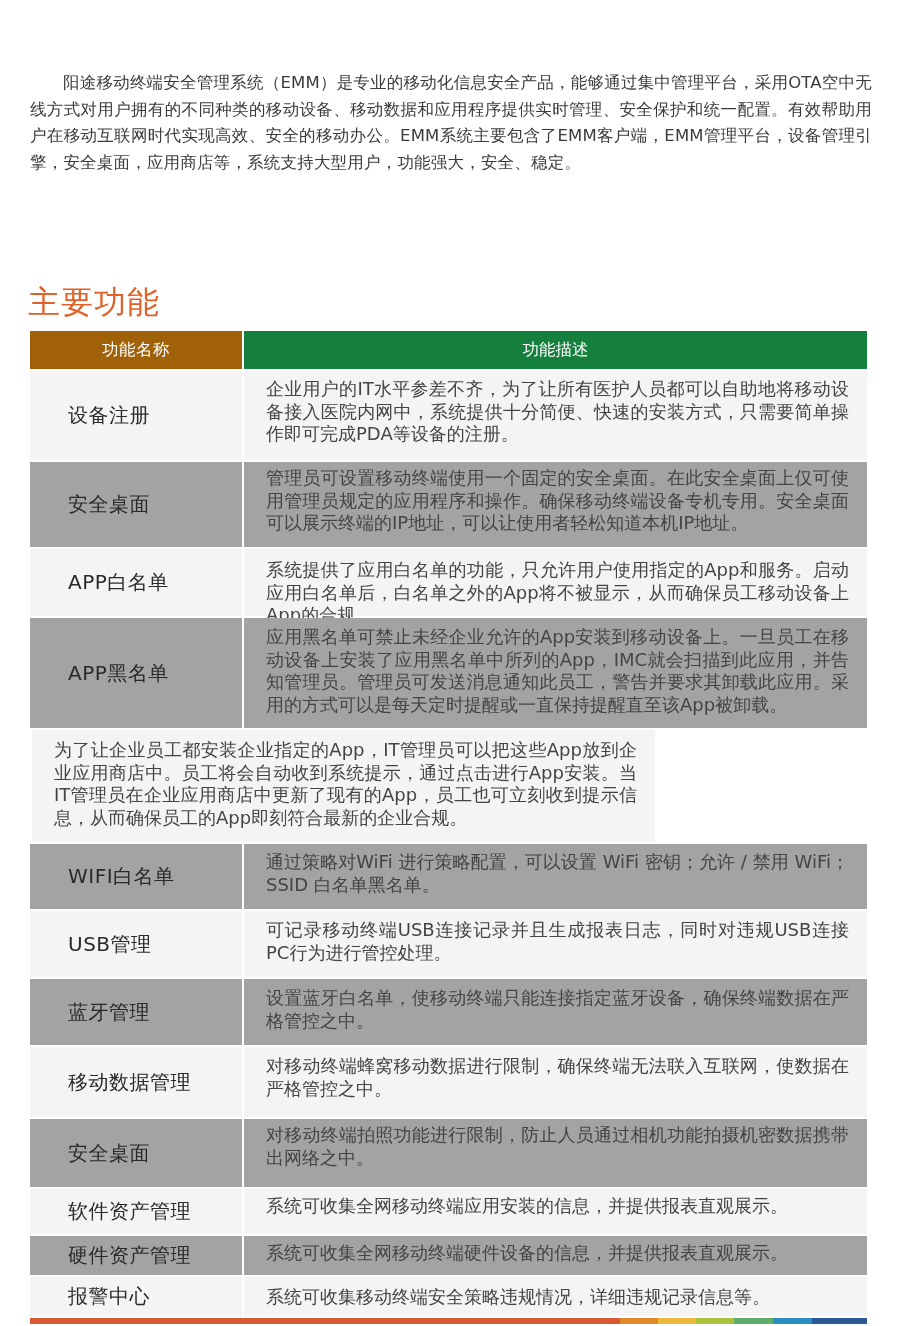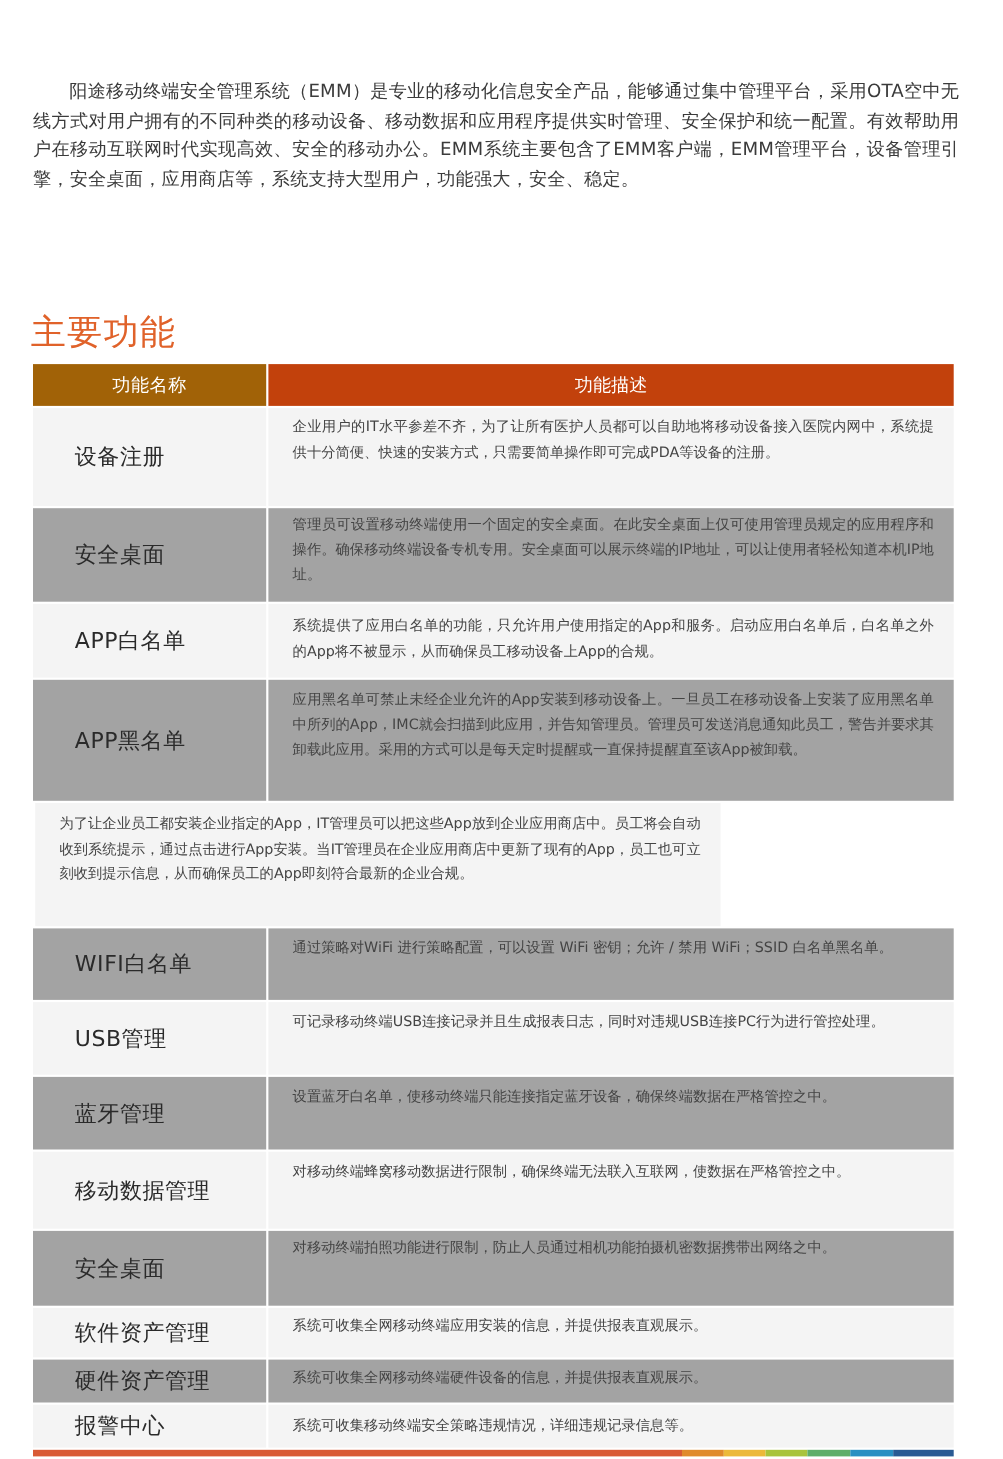--- a/index.html
+++ b/index.html
@@ -15,42 +15,42 @@
   .section-title {
     position: absolute; left: 28px; top: 276px; font-size: 32px; line-height: 52px;
     color: #e0622a; letter-spacing: 1px;
   }
   .table { position: absolute; left: 30px; top: 331px; width: 837px; }
   .row { display: flex; margin-bottom: 2px; }
   .cell-name, .cell-desc { box-sizing: border-box; display: flex; align-items: center; }
   .cell-name { width: 212px; padding-left: 38px; font-size: 20px; color: #2a2a2a; letter-spacing: 0.5px; }
   .cell-desc {
     width: 623px; margin-left: 2px; padding: 0 18px 0 22px;
-    font-size: 13px; line-height: 22.5px; color: #444; text-align: justify; align-items: flex-start;
+    font-size: 18px; line-height: 22.5px; color: #444; text-align: justify; align-items: flex-start;
   }
   .head .cell-name, .head .cell-desc {
     background: #8a8a8a; color: #ffffff; font-size: 16.5px; justify-content: center; padding: 0;
     align-items: center; height: 38px;
   }
   .light .cell-name, .light .cell-desc { background: #f4f4f4; }
   .dark .cell-name, .dark .cell-desc { background: #a3a3a3; }
   .stripe { position: absolute; left: 30px; top: 1318px; width: 837px; height: 6px; display: flex; }
   .stripe span { display: block; height: 100%; }
 </style>
 </head>
 <body>
 
 <div class="intro">阳途移动终端安全管理系统（EMM）是专业的移动化信息安全产品，能够通过集中管理平台，采用OTA空中无线方式对用户拥有的不同种类的移动设备、移动数据和应用程序提供实时管理、安全保护和统一配置。有效帮助用户在移动互联网时代实现高效、安全的移动办公。EMM系统主要包含了EMM客户端，EMM管理平台，设备管理引擎，安全桌面，应用商店等，系统支持大型用户，功能强大，安全、稳定。</div>
 
 <div class="section-title" style="color: rgb(224, 98, 42);">主要功能</div>
 
 <div class="table">
   <div class="row head">
     <div class="cell-name" style="background: #a16207;">功能名称</div>
-    <div class="cell-desc" style="background: #c2410c;">功能描述</div>
+    <div class="cell-desc" style="background: #15803d;">功能描述</div>
   </div>
 
   <div class="row light" style="height:89px">
     <div class="cell-name">设备注册</div>
     <div class="cell-desc" style="padding-top:7px">企业用户的IT水平参差不齐，为了让所有医护人员都可以自助地将移动设备接入医院内网中，系统提供十分简便、快速的安装方式，只需要简单操作即可完成PDA等设备的注册。</div>
   </div>
   <div class="row dark" style="height:85px">
     <div class="cell-name">安全桌面</div>
     <div class="cell-desc" style="padding-top:5px">管理员可设置移动终端使用一个固定的安全桌面。在此安全桌面上仅可使用管理员规定的应用程序和操作。确保移动终端设备专机专用。安全桌面可以展示终端的IP地址，可以让使用者轻松知道本机IP地址。</div>
   </div>

